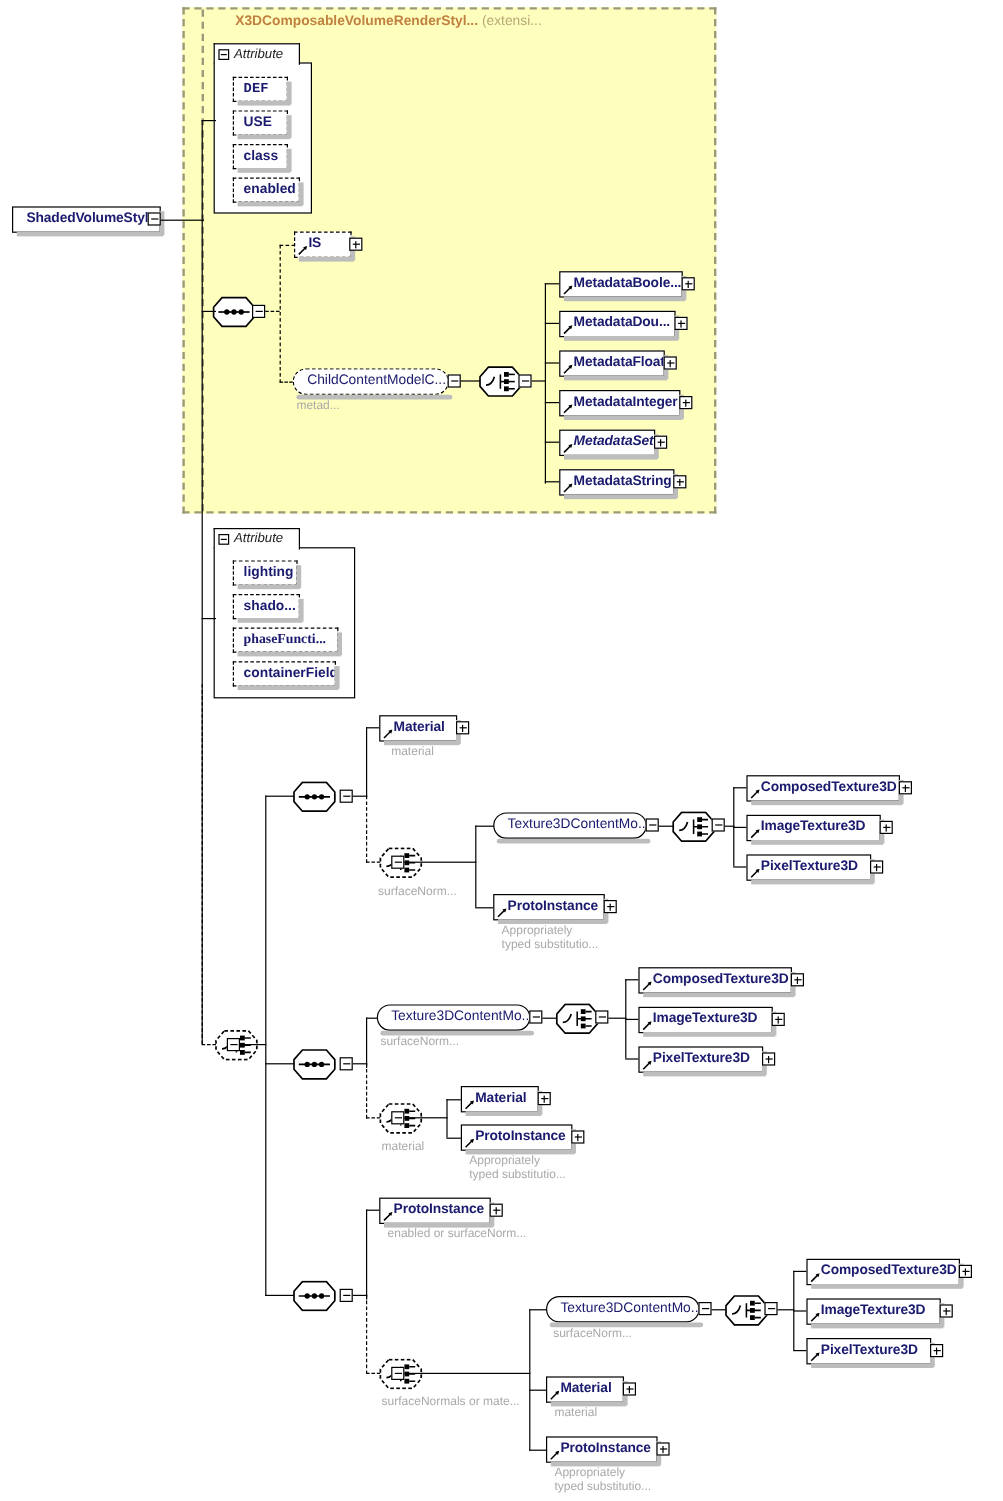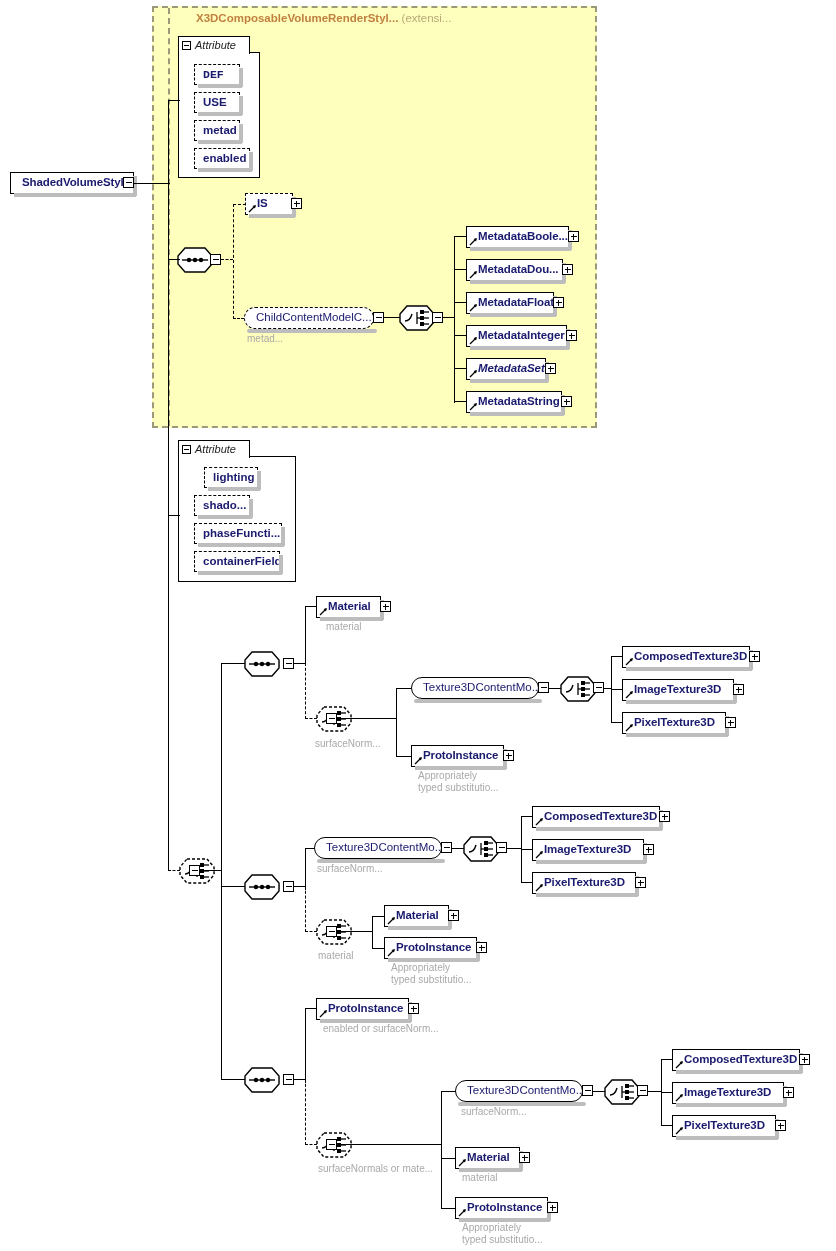--- a/index.html
+++ b/index.html
@@ -94,21 +94,21 @@
   </div>
   <div class="ln lnh" style="left:168px;top:100px;width:12px;"></div>
 
   <div class="attrbox" style="left:194px;top:64px;width:46px;font-family:Liberation Mono, monospace;">
     <span class="lbl">DEF</span>
   </div>
   <div class="attrbox" style="left:194px;top:92px;width:46px;">
     <span class="lbl">USE</span>
   </div>
   <div class="attrbox" style="left:194px;top:120px;width:46px;">
-    <span class="lbl">metad</span>
+    <span class="lbl">class</span>
   </div>
   <div class="attrbox" style="left:194px;top:148px;width:56px;">
     <span class="lbl">enabled</span>
   </div>
 
   <div class="comp" style="left:176px;top:247px;">
     <svg width="44" height="26" viewBox="0 0 44 26">
       <polygon points="10,3 30,3 37,11 37,15 30,23 10,23 3,15 3,11" fill="#ccc"></polygon>
       <polygon points="9,1 29,1 36,9 36,17 29,25 9,25 2,17 2,9" fill="#fff" stroke="#000" stroke-width="1.4"></polygon>
       <line x1="6" y1="13" x2="32" y2="13" stroke="#000" stroke-width="1.4"></line>
@@ -265,27 +265,27 @@
 
   <div class="attrgrp" style="left:178px;top:456px;width:118px;height:126px;"></div>
   <div class="attrtab" style="left:178px;top:440px;width:72px;">
     <span class="minibox">
         <span class="h"></span>
       </span>
     <span class="t">Attribute</span>
   </div>
   <div class="ln lnh" style="left:168px;top:515px;width:12px;"></div>
 
-  <div class="attrbox" style="left:204px;top:467px;width:54px;">
+  <div class="attrbox" style="left:194px;top:467px;width:54px;">
     <span class="lbl">lighting</span>
   </div>
   <div class="attrbox" style="left:194px;top:495px;width:56px;">
     <span class="lbl">shado...</span>
   </div>
-  <div class="attrbox" style="left:194px;top:523px;width:88px;">
+  <div class="attrbox" style="left:194px;top:523px;width:88px;font-family:Liberation Serif, serif;">
     <span class="lbl">phaseFuncti...</span>
   </div>
   <div class="attrbox" style="left:194px;top:551px;width:86px;">
     <span class="lbl">containerField</span>
   </div>
 
   <div class="dln dlnv" style="left:168px;top:570px;height:300px;"></div>
   <div class="dln dlnh" style="left:168px;top:870px;width:12px;"></div>
   <div style="position:absolute;left:178px;top:858px;">
     <svg width="44" height="26" viewBox="0 0 44 26">

